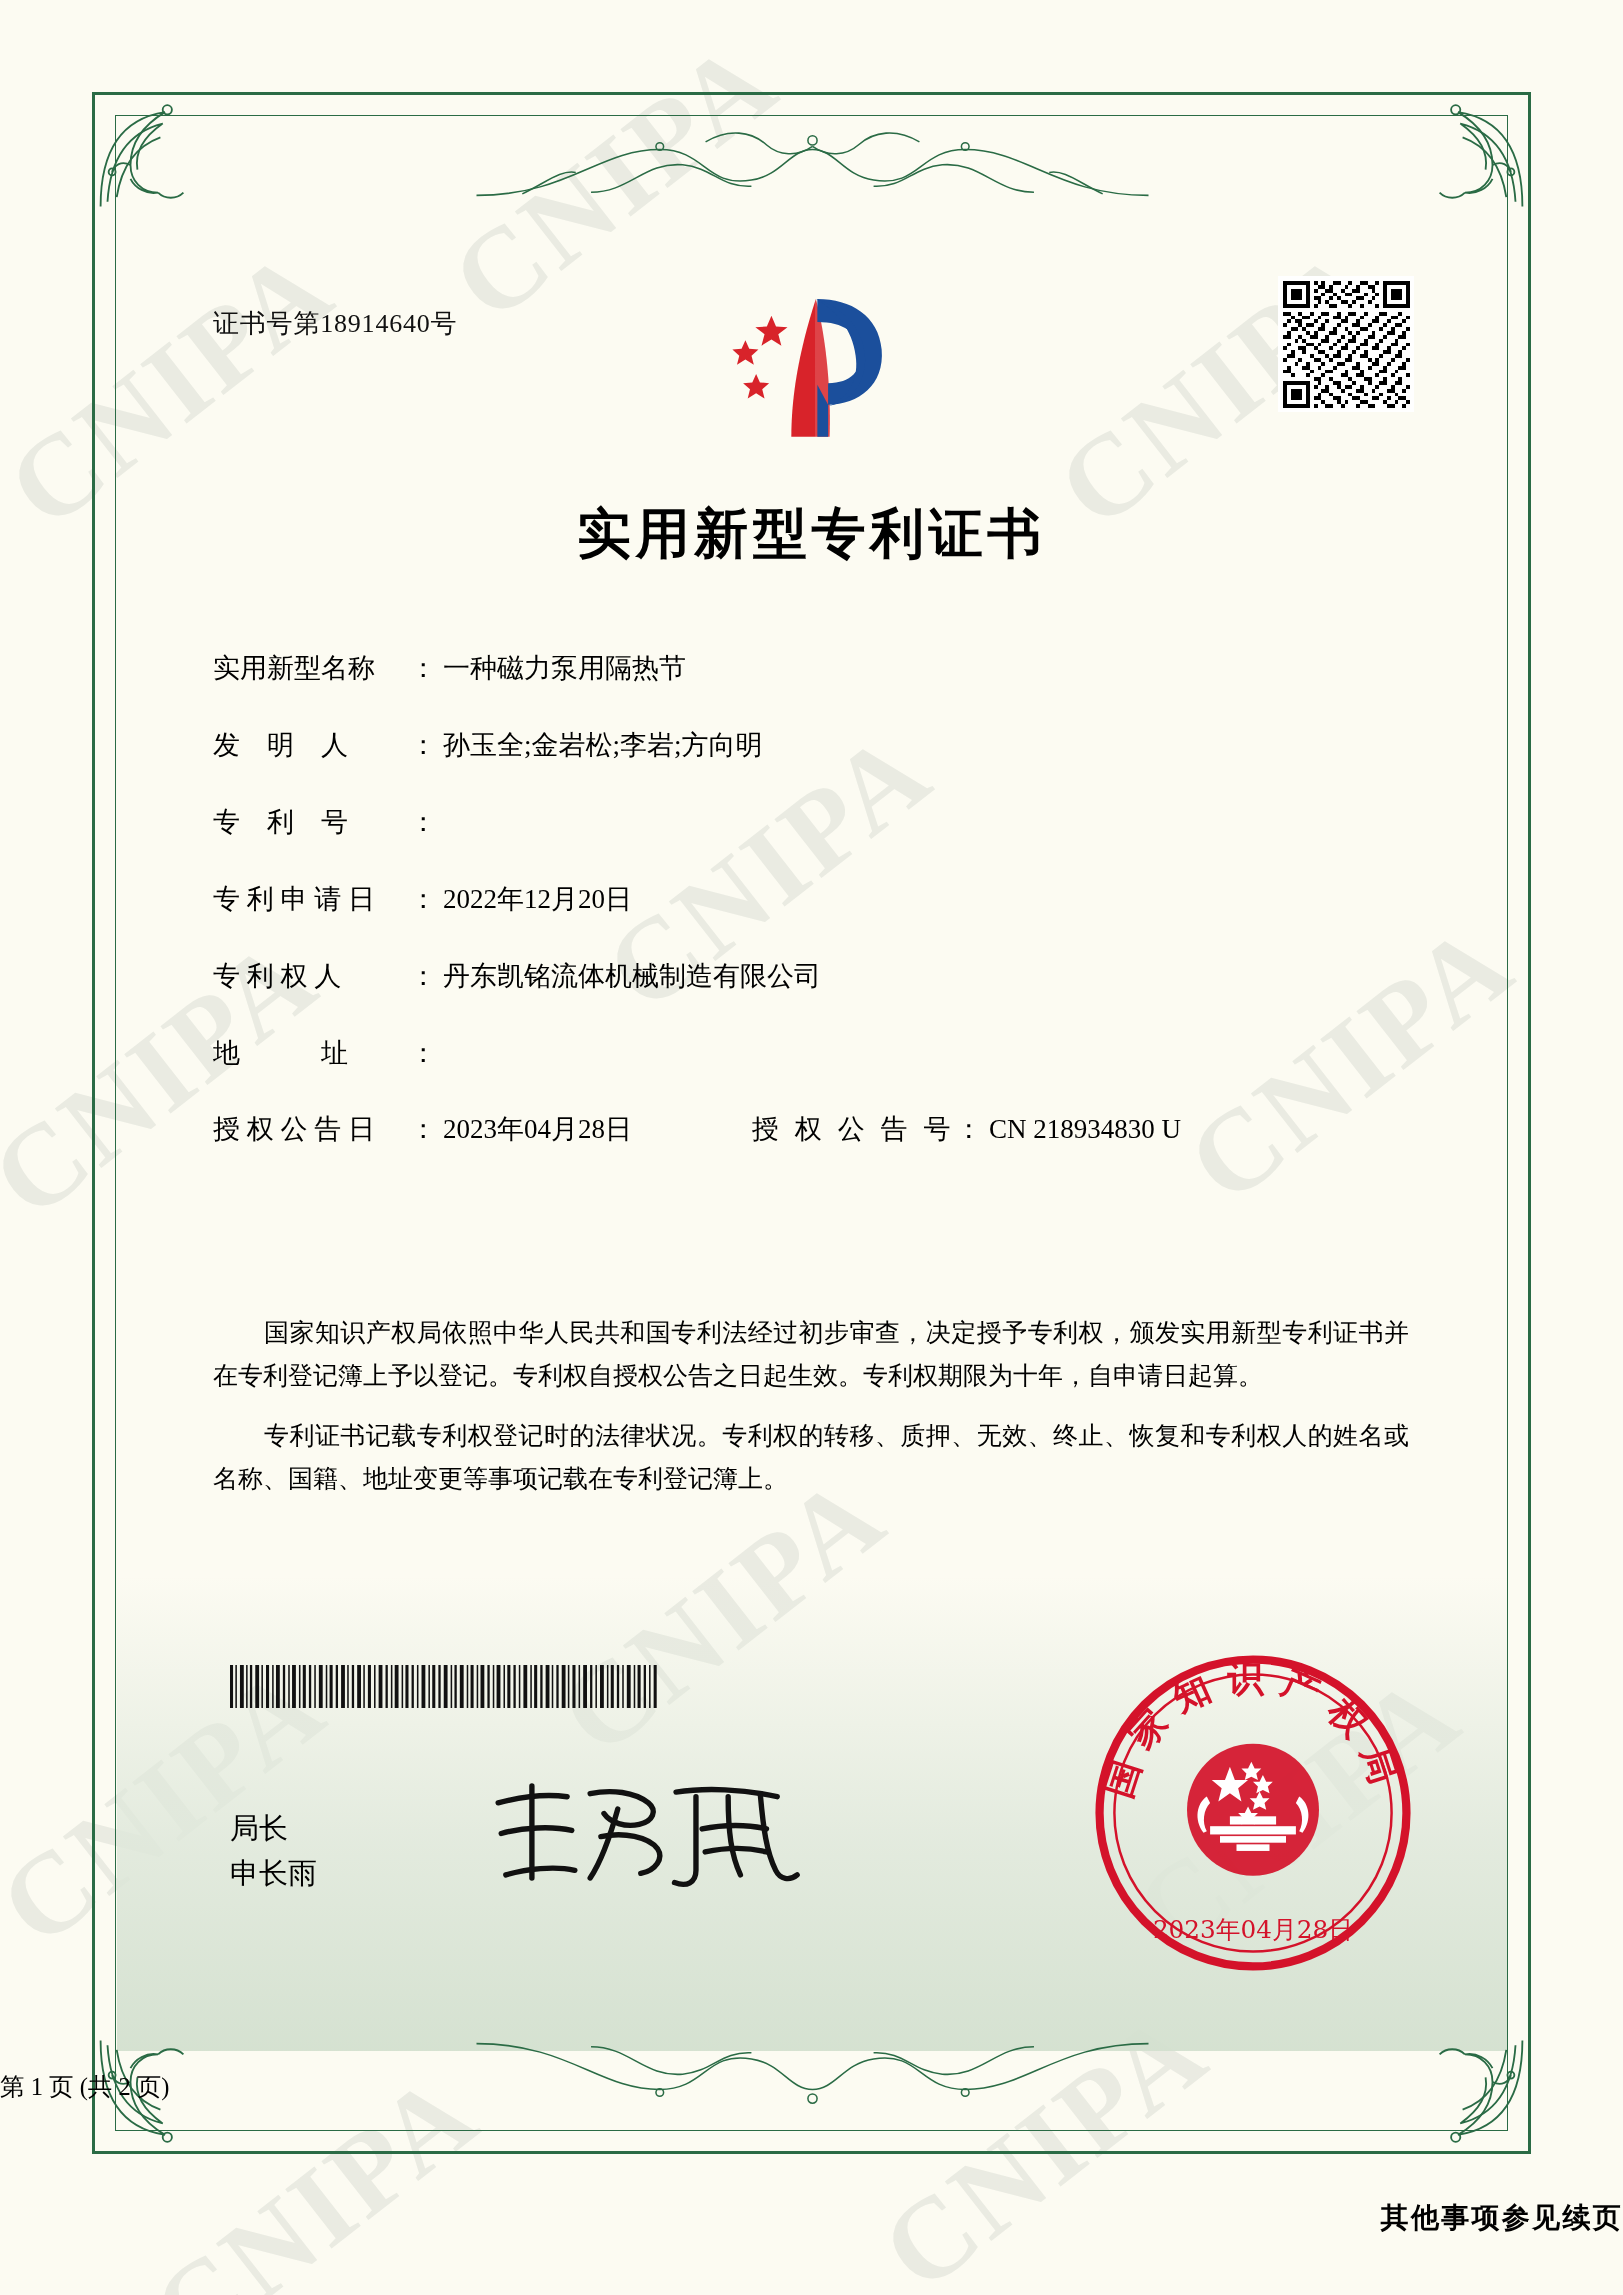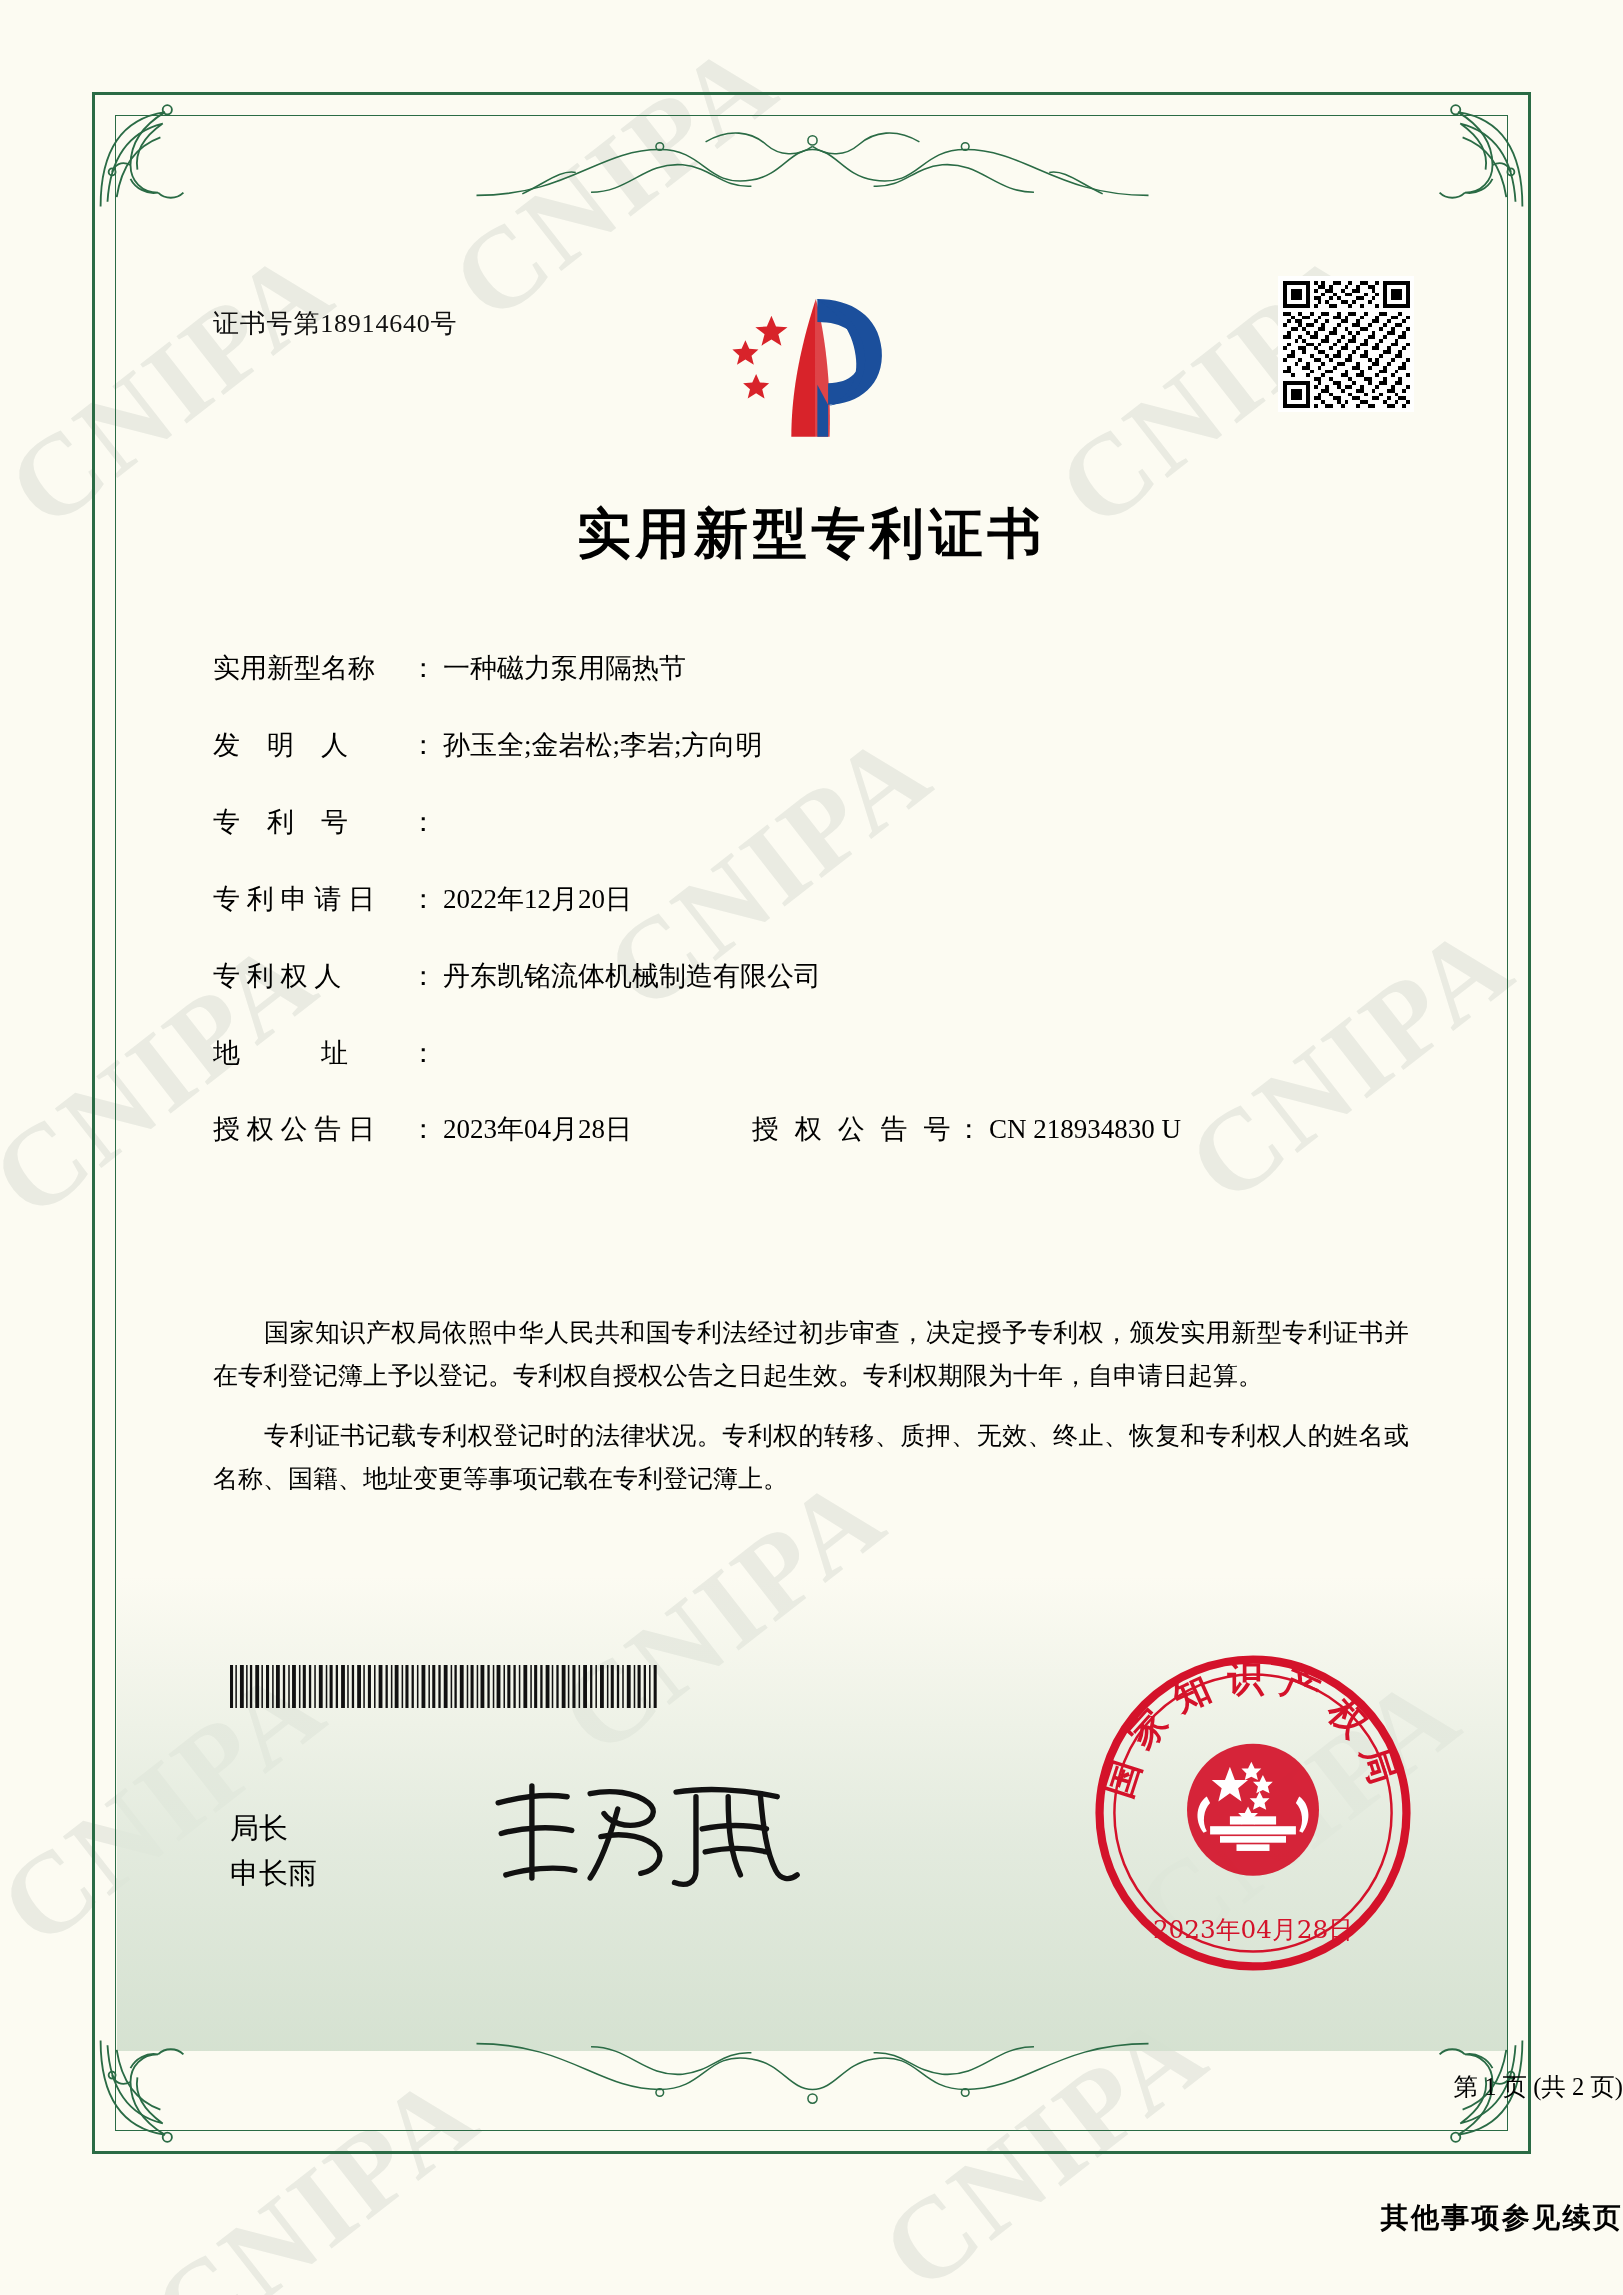--- a/index.html
+++ b/index.html
@@ -195,21 +195,21 @@
   }
   .seal {
     position: absolute;
     right: 205px; top: 1648px;
     width: 330px; height: 330px;
   }
   .page-no {
     position: absolute;
     left: 0; right: 0;
     top: 2070px;
-    text-align: right;
+    text-align: left;
     font-size: 24.5px;
     color: #000;
   }
   .footnote {
     position: absolute;
     left: 0; right: 0;
     top: 2199px;
     text-align: right;
     font-size: 28px;
     letter-spacing: 2.3px;

